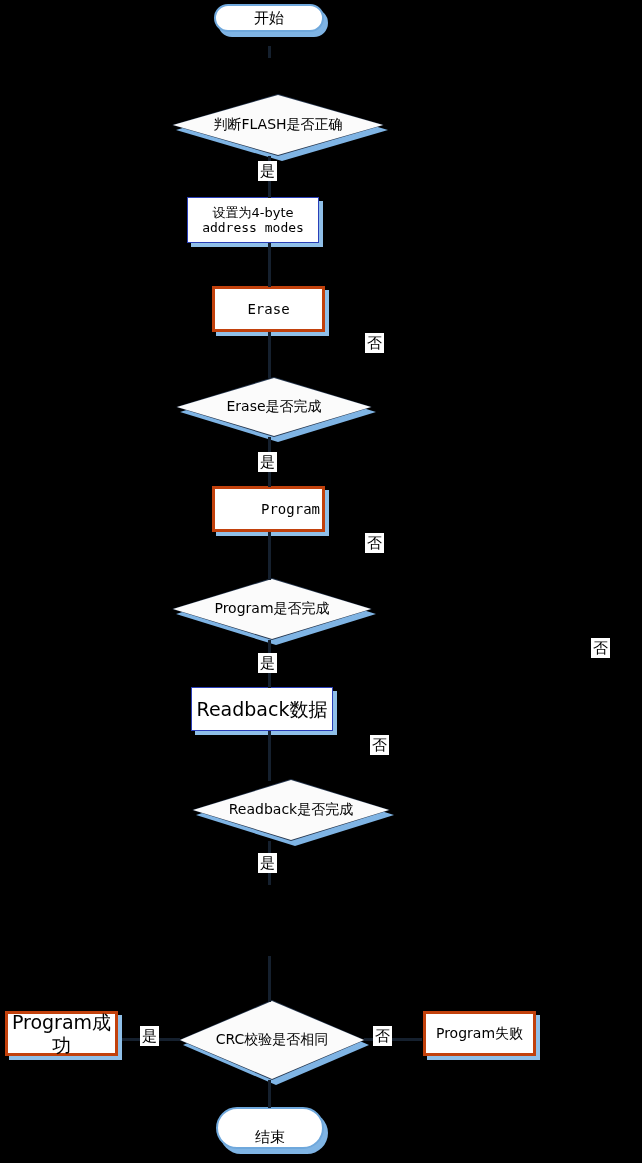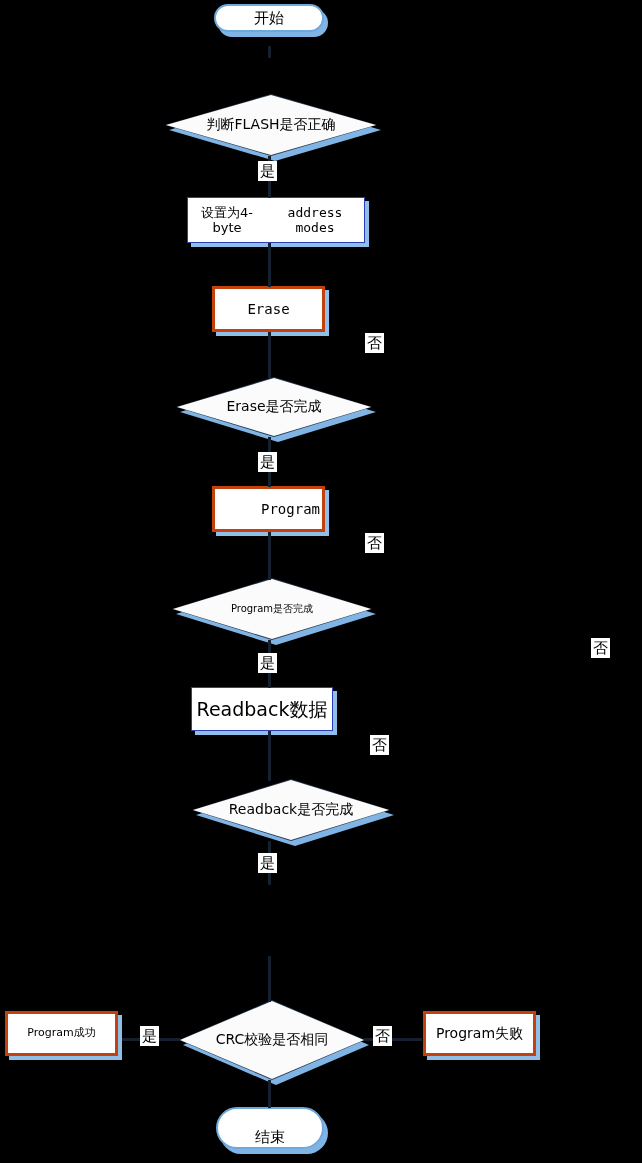--- a/index.html
+++ b/index.html
@@ -90,35 +90,35 @@
 </head>
 <body>
 
 <div id="canvas">
 
   <div class="node term" style="left:214px;top:4px;width:110px;height:28px;font-size:15px;">
     <span class="t-cjk">开始</span>
   </div>
   <div class="conn conn-v" style="left:268px;top:46px;width:3px;height:12px;"></div>
 
-  <div class="diamond-wrap" style="left:165px;top:94px;width:212px;height:62px;text-align:right;">
+  <div class="diamond-wrap" style="left:172px;top:94px;width:212px;height:62px;text-align:right;">
     <div class="diamond-shadow"></div>
     <div class="diamond-border"></div>
     <div class="diamond-face diamond"></div>
     <div class="diamond-label" style="font-size:14px;">
       <span class="t-cjk">判断FLASH是否正确</span>
     </div>
   </div>
 
   <div class="conn conn-v" style="left:268px;top:156px;width:3px;height:42px;"></div>
   <div class="edge-label" style="left:258px;top:161px;width:19px;height:20px;font-size:15px;">
     <span class="t-cjk">是</span>
   </div>
 
-  <div class="node rect accent" style="left:187px;top:197px;width:178px;height:46px;font-size:13px;flex-direction:row;">
+  <div class="node rect accent" style="left:187px;top:197px;width:132px;height:46px;font-size:13px;flex-direction:column;">
     <span class="t-cjk">设置为4-byte</span>
     <span>address modes</span>
   </div>
   <div class="conn conn-v" style="left:268px;top:243px;width:3px;height:44px;"></div>
 
   <div class="node rect" style="left:212px;top:286px;width:113px;height:46px;font-size:14px;">
     <span>Erase</span>
   </div>
   <div class="conn conn-v" style="left:268px;top:332px;width:3px;height:46px;"></div>
 
@@ -146,21 +146,21 @@
   <div class="conn conn-v" style="left:268px;top:532px;width:3px;height:48px;"></div>
 
   <div class="edge-label" style="left:365px;top:533px;width:19px;height:20px;font-size:15px;">
     <span class="t-cjk">否</span>
   </div>
 
   <div class="diamond-wrap" style="left:172px;top:578px;width:200px;height:62px;">
     <div class="diamond-shadow"></div>
     <div class="diamond-border"></div>
     <div class="diamond-face diamond"></div>
-    <div class="diamond-label" style="font-size:10px;">
+    <div class="diamond-label" style="font-size:14px;">
       <span class="t-cjk">Program是否完成</span>
     </div>
   </div>
 
   <div class="conn conn-v" style="left:268px;top:640px;width:3px;height:48px;"></div>
   <div class="edge-label" style="left:258px;top:653px;width:19px;height:20px;font-size:15px;">
     <span class="t-cjk">是</span>
   </div>
 
   <div class="edge-label" style="left:591px;top:638px;width:19px;height:20px;font-size:15px;">
@@ -204,21 +204,21 @@
   <div class="conn conn-h" style="left:122px;top:1038px;width:58px;height:3px;"></div>
   <div class="edge-label" style="left:140px;top:1026px;width:19px;height:20px;font-size:15px;">
     <span class="t-cjk">是</span>
   </div>
 
   <div class="conn conn-h" style="left:364px;top:1038px;width:58px;height:3px;"></div>
   <div class="edge-label" style="left:373px;top:1026px;width:19px;height:20px;font-size:15px;">
     <span class="t-cjk">否</span>
   </div>
 
-  <div class="node rect" style="left:5px;top:1011px;width:113px;height:45px;font-size:11px;">
+  <div class="node rect" style="left:5px;top:1011px;width:113px;height:45px;font-size:19px;">
     <span class="t-cjk">Program成功</span>
   </div>
 
   <div class="node rect" style="left:423px;top:1011px;width:113px;height:45px;font-size:14px;">
     <span class="t-cjk">Program失败</span>
   </div>
 
   <div class="conn conn-v" style="left:268px;top:1080px;width:3px;height:28px;"></div>
   <div class="node term" style="left:216px;top:1107px;width:108px;height:42px;font-size:15px;align-items:flex-end;">
     <span class="t-cjk">结束</span>

